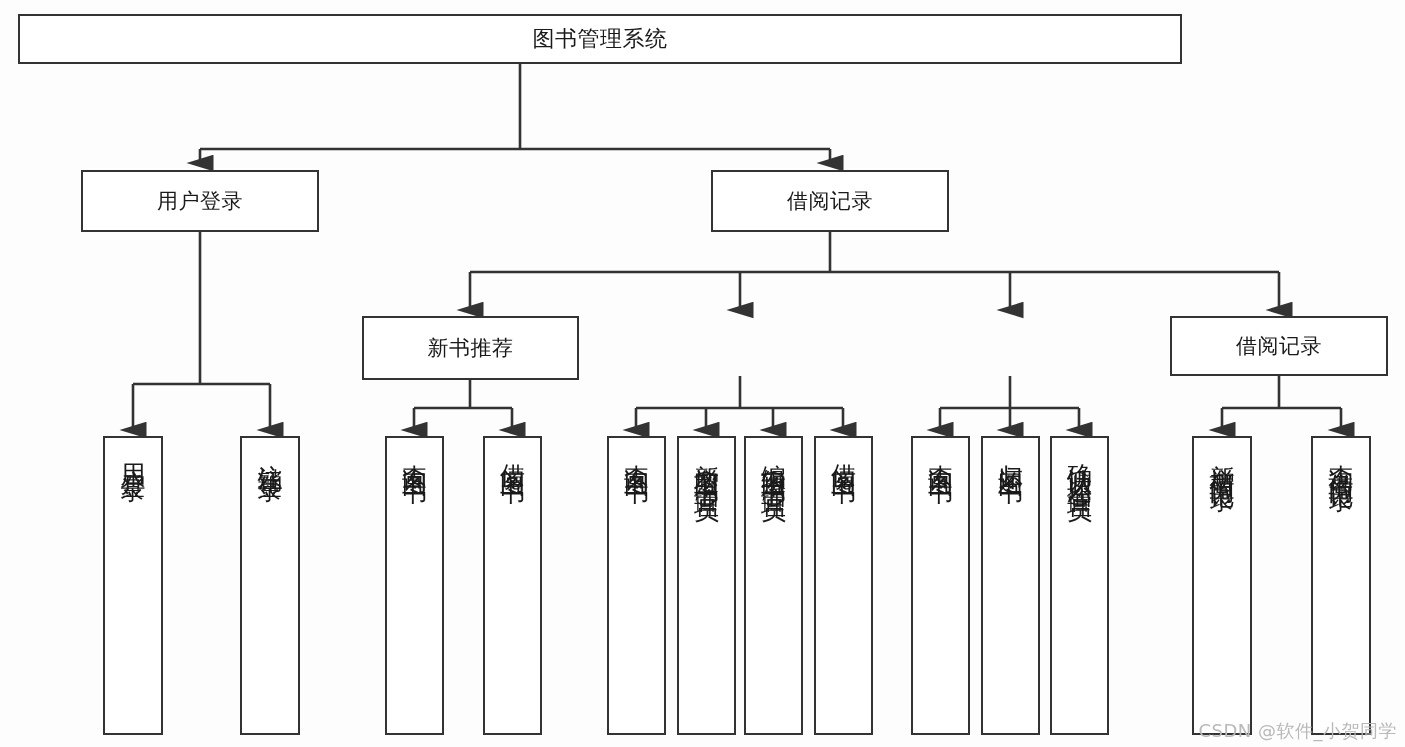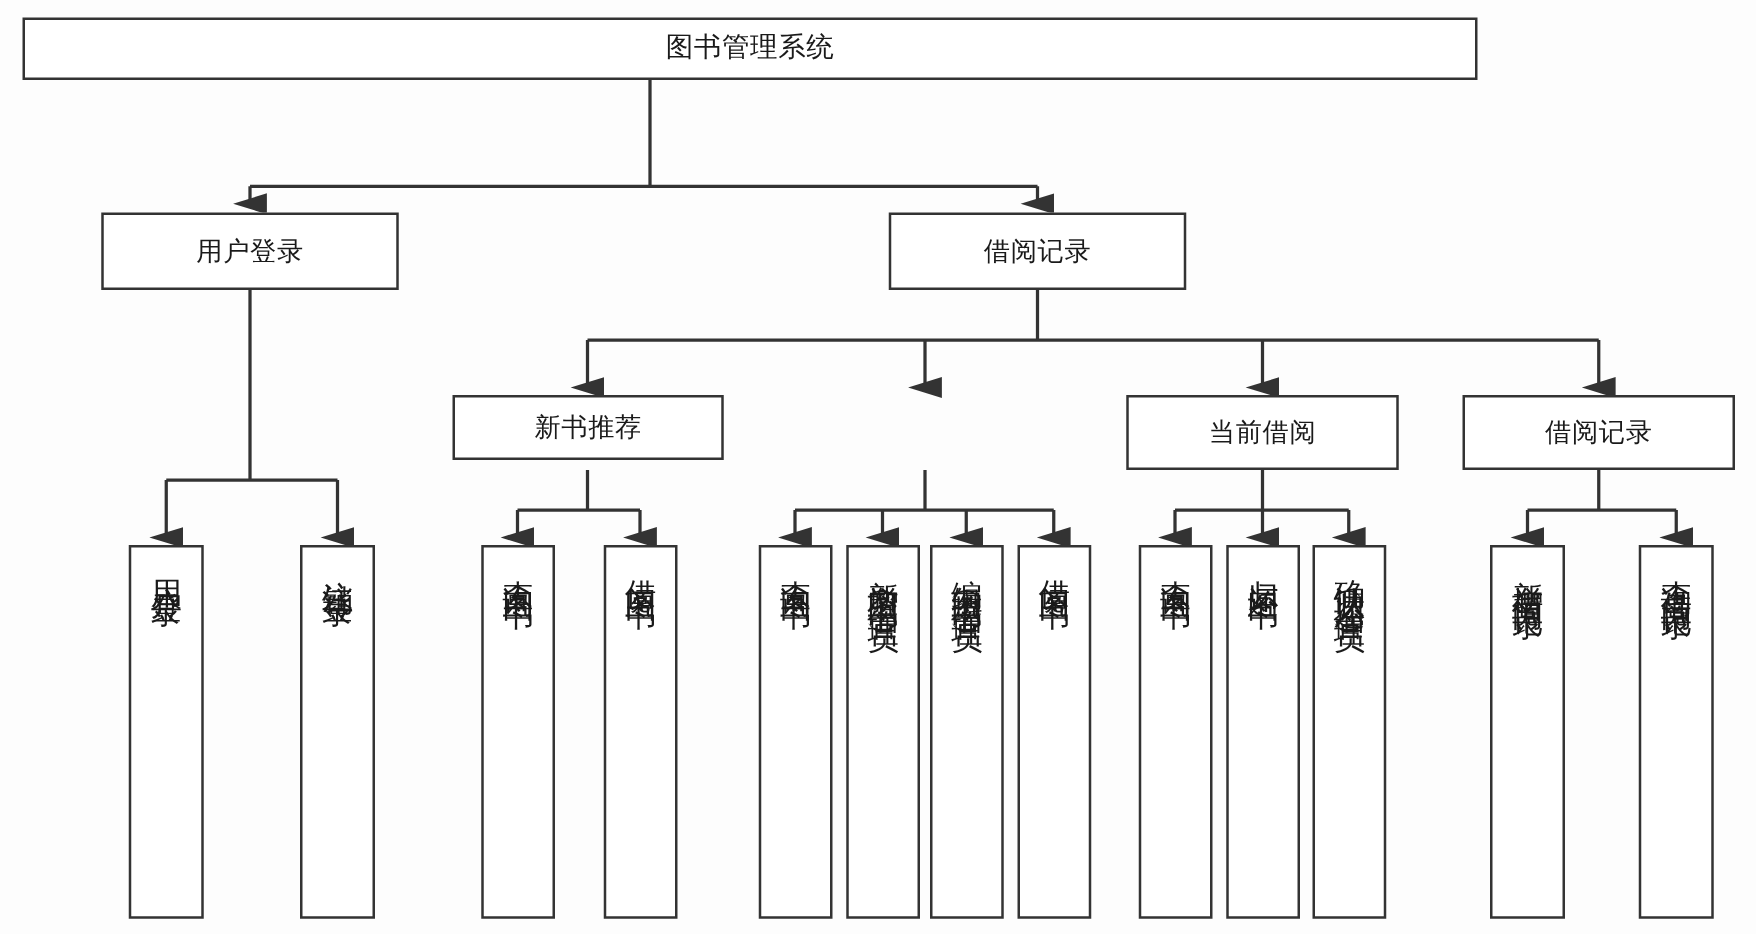--- a/index.html
+++ b/index.html
@@ -129,25 +129,22 @@
     <span class="label">图书管理系统</span>
   </div>
 
   <div class="node horiz" style="left:81px;top:170px;width:238px;height:62px;">
     <span class="label">用户登录</span>
   </div>
   <div class="node horiz" style="left:711px;top:170px;width:238px;height:62px;">
     <span class="label">借阅记录</span>
   </div>
 
-  <div class="node horiz" style="left:362px;top:316px;width:217px;height:52px;">
+  <div class="node horiz" style="left:362px;top:316px;width:217px;height:64px;">
     <span class="label">新书推荐</span>
-  </div>
-  <div class="node horiz" style="left:901px;top:316px;width:218px;height:60px;">
-    <span class="label">当前借阅</span>
   </div>
   <div class="node horiz" style="left:1170px;top:316px;width:218px;height:60px;">
     <span class="label">借阅记录</span>
   </div>
 
   <div class="node vert" style="left:103px;top:436px;width:60px;height:299px;">
     <span class="label">用户登录</span>
   </div>
   <div class="node vert" style="left:240px;top:436px;width:60px;height:299px;">
     <span class="label">注销登录</span>
@@ -183,14 +180,15 @@
     <span class="label">确认归还（管理员）</span>
   </div>
 
   <div class="node vert" style="left:1192px;top:436px;width:60px;height:299px;">
     <span class="label">新增借阅记录</span>
   </div>
   <div class="node vert" style="left:1311px;top:436px;width:60px;height:299px;">
     <span class="label">查询借阅记录</span>
   </div>
 
+  <div class="watermark">CSDN @软件_小贺同学</div>
 
 </div>
 
 </body></html>

